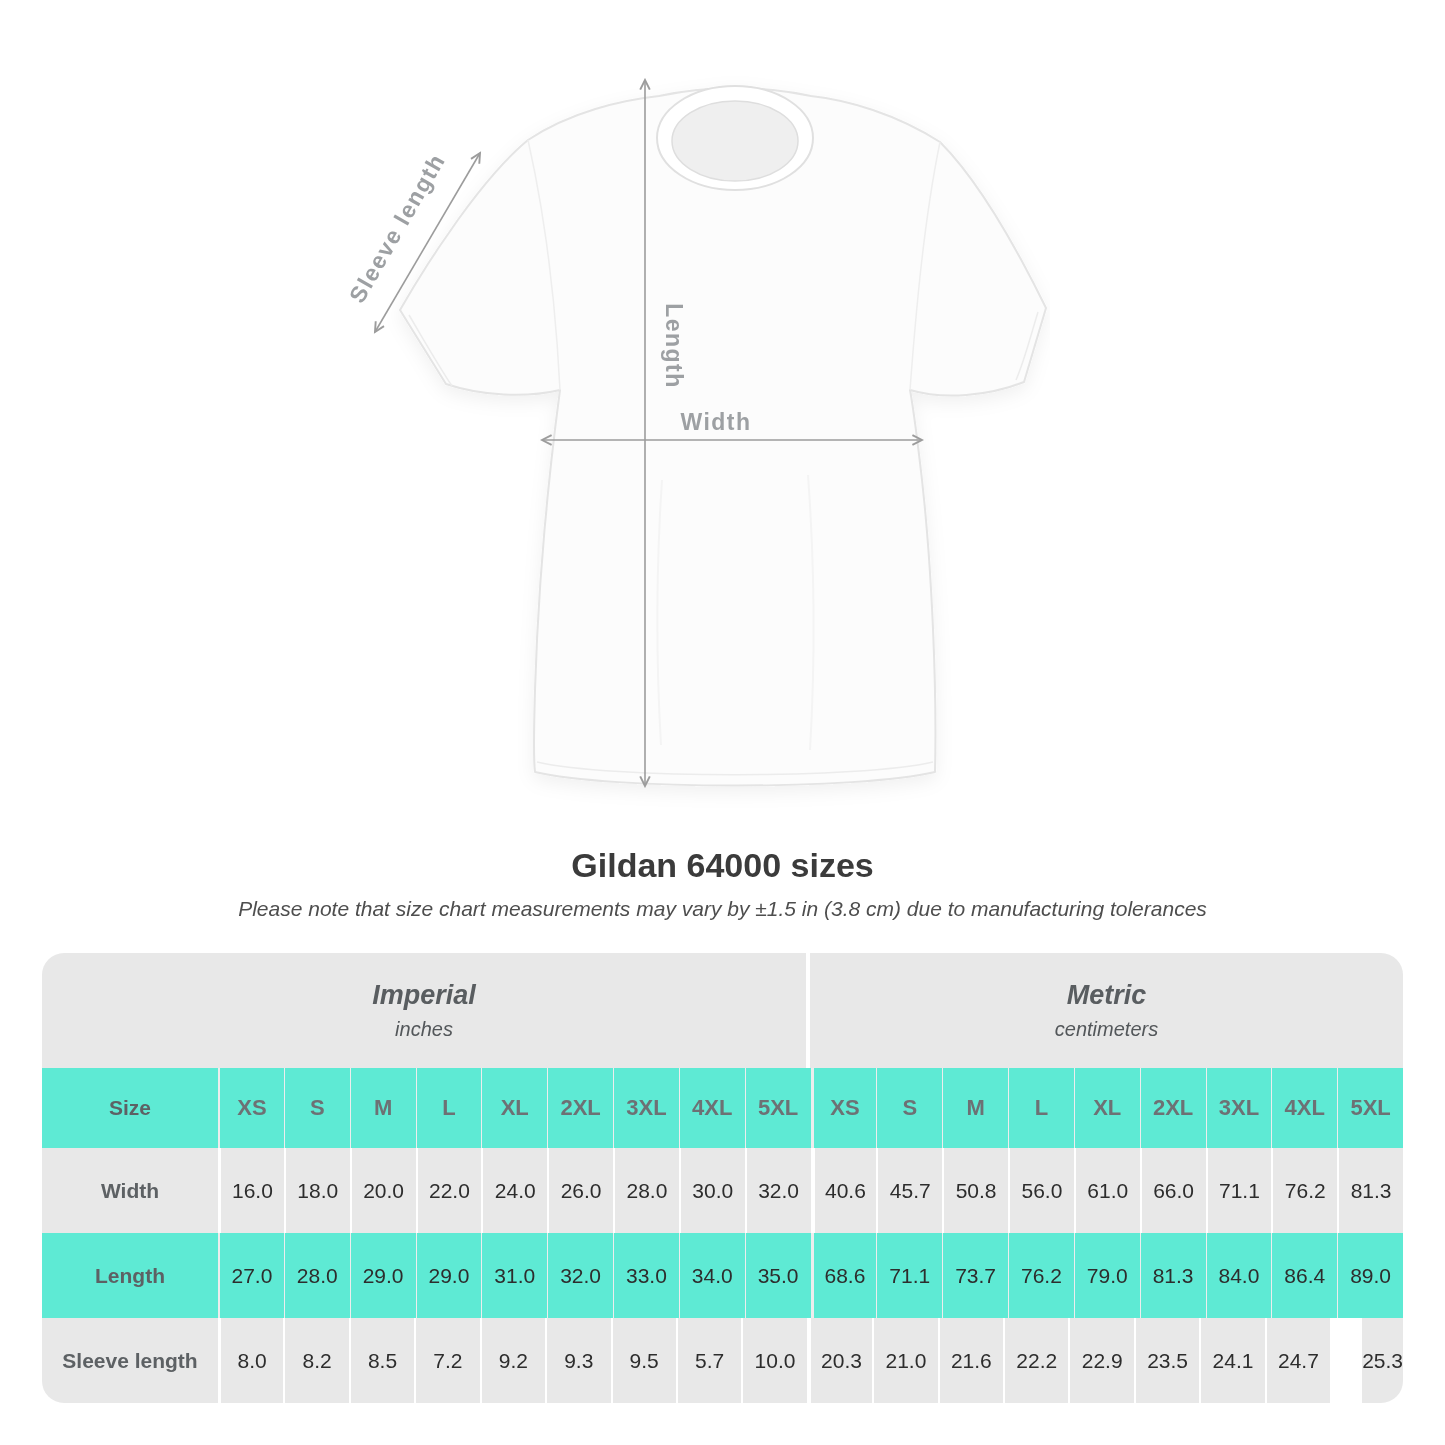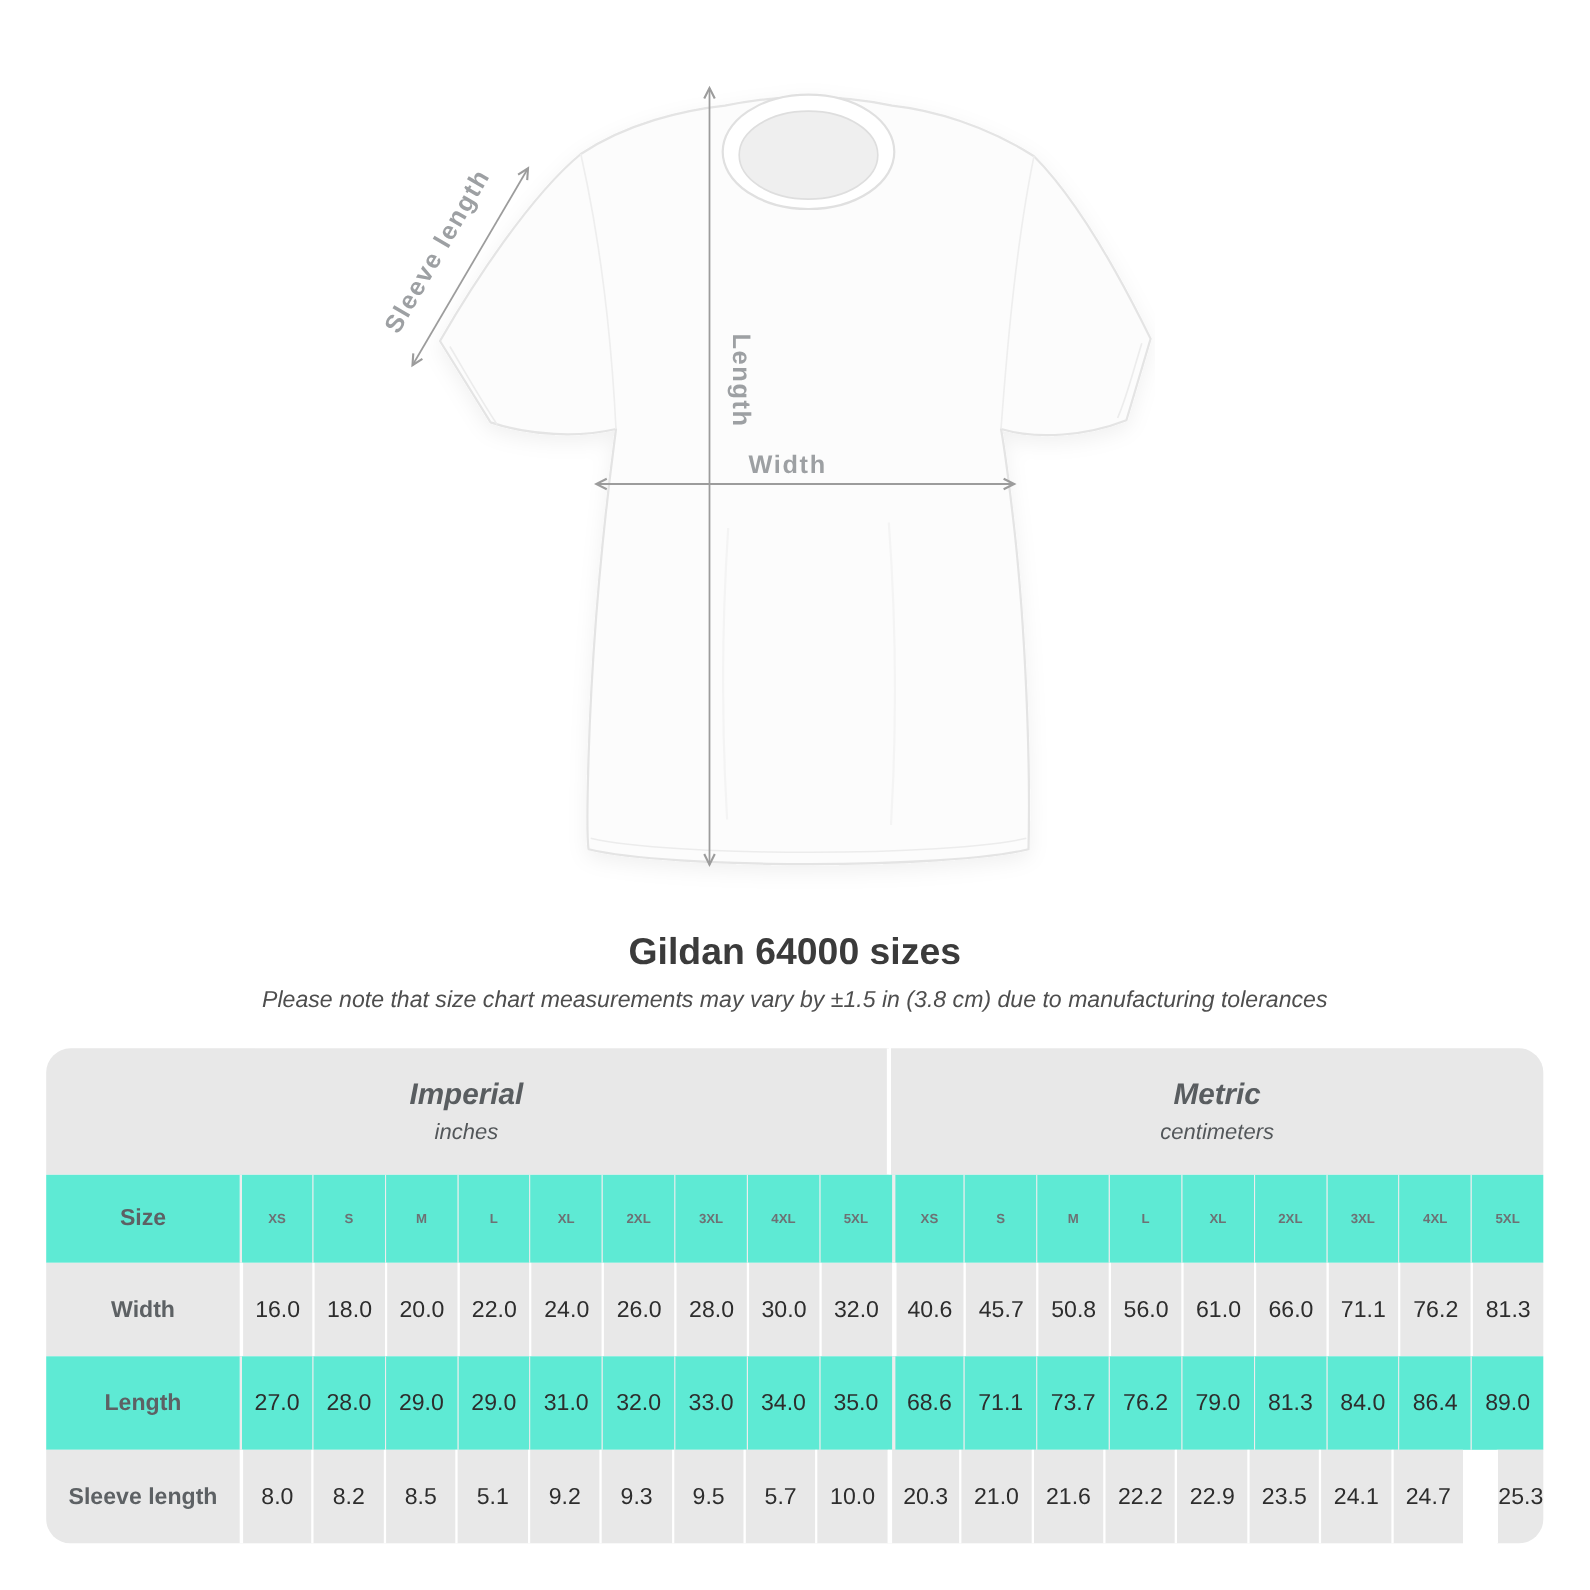--- a/index.html
+++ b/index.html
@@ -29,21 +29,21 @@
   .row-size{height:80px;}
   .row-data{height:85px;}
   .row-white .cell{background:#5eead4;border-left:1px solid #ededed;}
   .row-gray  .cell{background:#e8e8e8;border-left:2px solid #ffffff;}
   .row-white .cell:first-child,.row-gray .cell:first-child{border-left:none;}
   .row-gray  .cell:nth-child(2){border-left-width:3px;}
   .row-white .cell:nth-child(2){border-left-width:2px;}
   .row-gray  .cell:nth-child(11){border-left-width:4px;}
   .row-white .cell:nth-child(11){border-left-width:3px;}
   .lbl{font-weight:bold;color:#5d6164;font-size:21px;}
-  .sizehead{font-weight:bold;color:#6d7174;font-size:12px;}
+  .sizehead{font-weight:bold;color:#6d7174;font-size:22px;}
   .row-sleeve .cell:first-child{border-radius:0 0 0 22px;}
   .row-sleeve .cell:last-child{border-radius:0 0 22px 0;margin-left:30px;}
 </style>
 </head>
 <body>
 
 <svg class="figure" viewBox="0 0 720 780" xmlns="http://www.w3.org/2000/svg">
   <defs>
     <marker id="arr" viewBox="0 0 12 12" refX="10" refY="6" markerWidth="9" markerHeight="9" orient="auto-start-reverse">
       <path d="M2 2 L10 6 L2 10" fill="none" stroke="#9c9c9c" stroke-width="1.6"></path>
@@ -173,21 +173,21 @@
     <div class="cell">84.0</div>
     <div class="cell">86.4</div>
     <div class="cell">89.0</div>
   </div>
 
   <div class="trow row-data row-gray row-sleeve">
     <div class="cell lbl">Sleeve length</div>
     <div class="cell">8.0</div>
     <div class="cell">8.2</div>
     <div class="cell">8.5</div>
-    <div class="cell">5.1</div>
+    <div class="cell">7.2</div>
     <div class="cell">9.2</div>
     <div class="cell">9.3</div>
     <div class="cell">9.5</div>
     <div class="cell">5.7</div>
     <div class="cell">10.0</div>
     <div class="cell">20.3</div>
     <div class="cell">21.0</div>
     <div class="cell">21.6</div>
     <div class="cell">22.2</div>
     <div class="cell">22.9</div>

